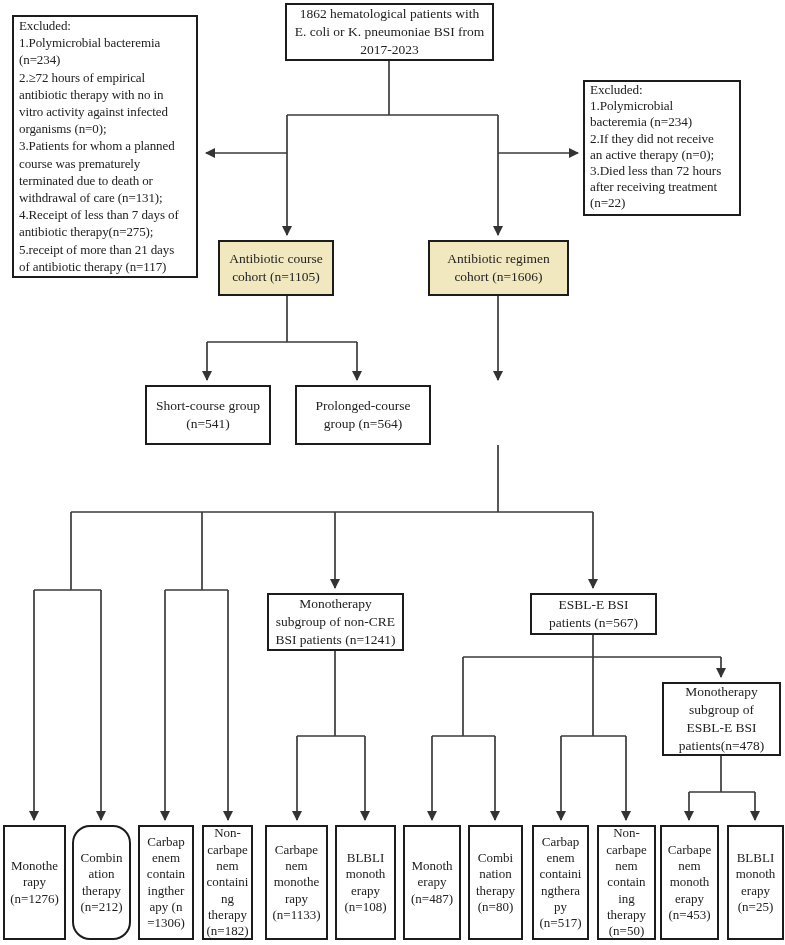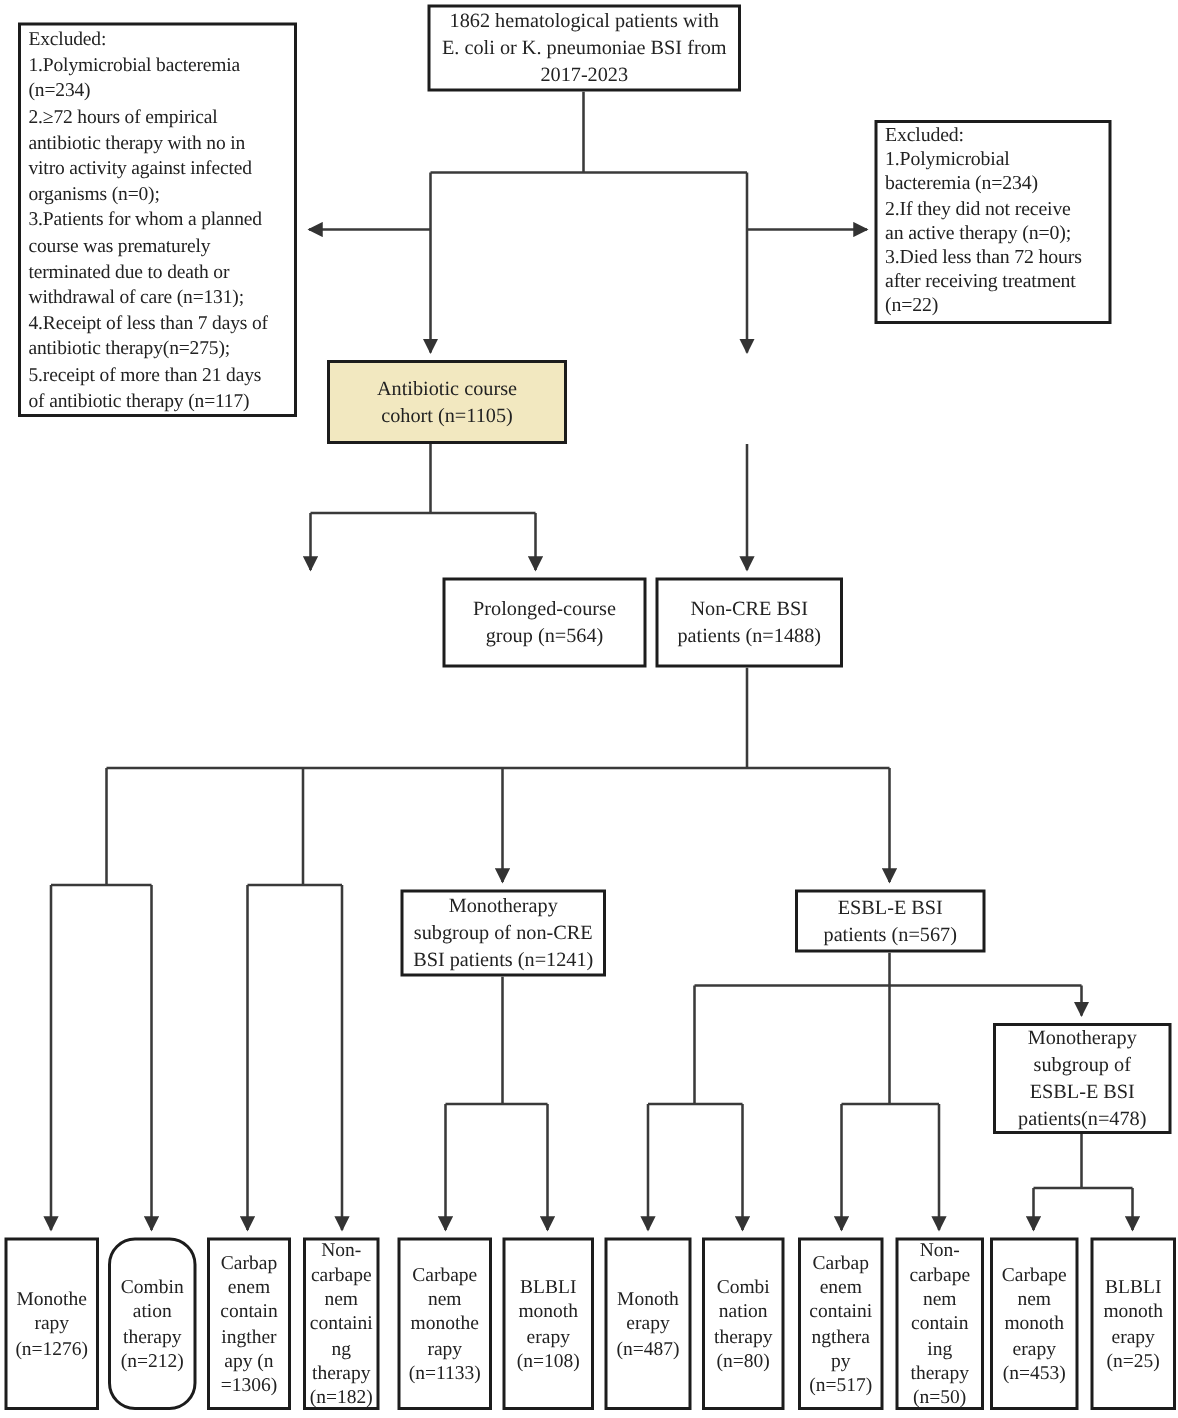--- a/index.html
+++ b/index.html
@@ -108,30 +108,32 @@
 
   <div class="box note sm" style="left:583px;top:80px;width:158px;height:136px;">Excluded:
 1.Polymicrobial
 bacteremia (n=234)
 2.If they did not receive
 an active therapy (n=0);
 3.Died less than 72 hours
 after receiving treatment
 (n=22)</div>
 
-  <div class="box hl" style="left:218px;top:240px;width:160px;height:56px;">Antibiotic course
+  <div class="box hl" style="left:218px;top:240px;width:116px;height:56px;">Antibiotic course
 cohort (n=1105)</div>
 
-
+  <div class="box hl" style="left:428px;top:240px;width:141px;height:56px;">Antibiotic regimen
+cohort (n=1606)</div>
+
+  <div class="box" style="left:145px;top:385px;width:126px;height:60px;">Short-course group
+(n=541)</div>
 
   <div class="box" style="left:295px;top:385px;width:136px;height:60px;">Prolonged-course
 group (n=564)</div>
 
-  <div class="box" style="left:437px;top:385px;width:125px;height:60px;">Non-CRE BSI
-patients (n=1488)</div>
 
   <div class="box" style="left:267px;top:593px;width:137px;height:58px;">Monotherapy
 subgroup of non-CRE
 BSI patients (n=1241)</div>
 
   <div class="box" style="left:530px;top:593px;width:127px;height:42px;">ESBL-E BSI
 patients (n=567)</div>
 
   <div class="box" style="left:662px;top:682px;width:119px;height:74px;">Monotherapy
 subgroup of

